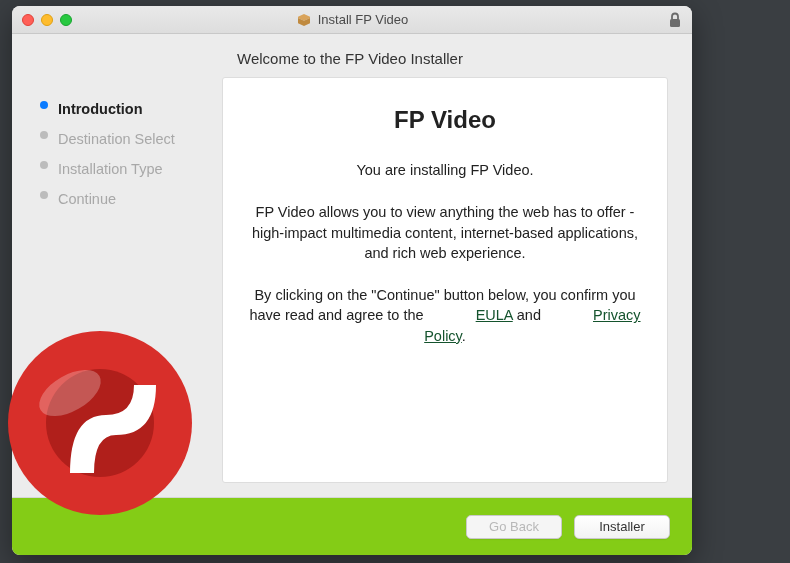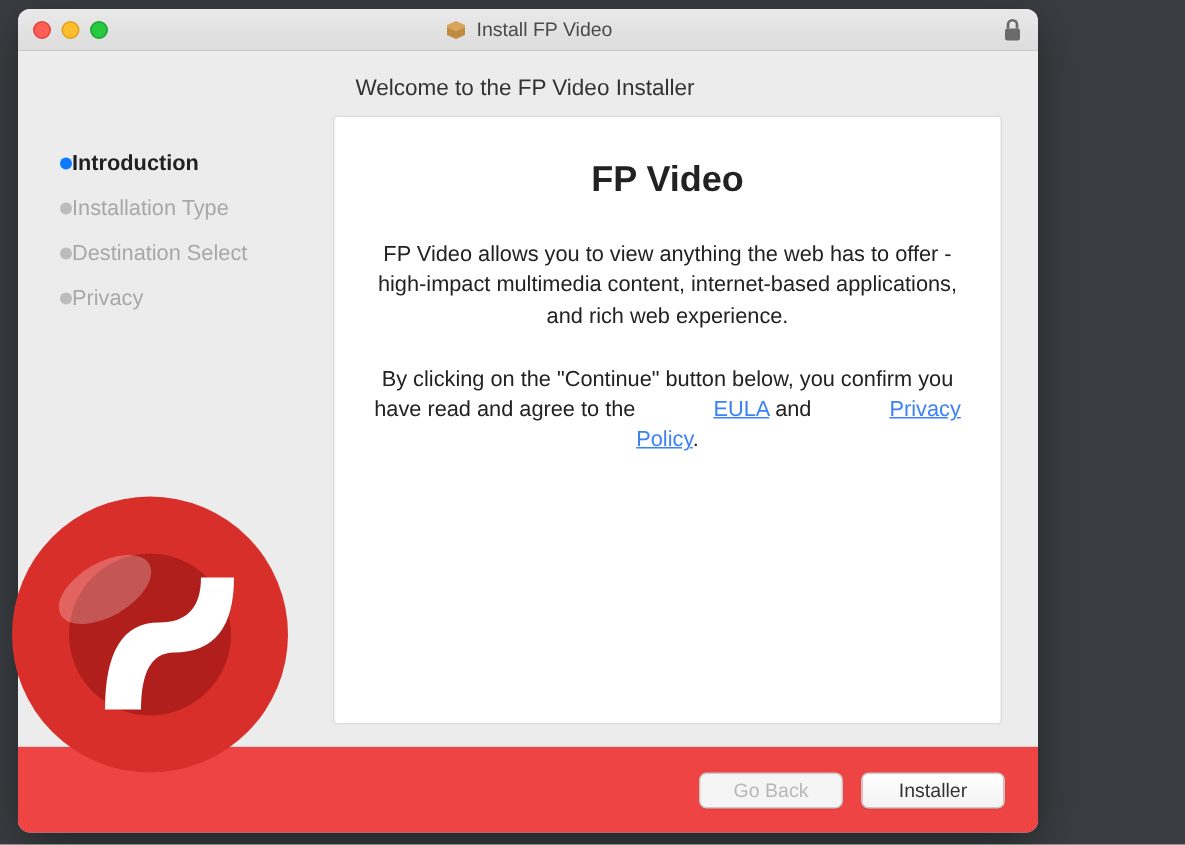--- a/index.html
+++ b/index.html
@@ -55,21 +55,22 @@
       color: #333;
     }
     .main { flex: 1; display: flex; }
     .sidebar {
       width: 210px;
       padding: 28px 10px 0 28px;
       position: relative;
     }
     .step {
       display: flex;
-      align-items: center;
+      align-items: flex-start;
+      gap: 10px;
       margin-bottom: 14px;
       font-size: 14.5px;
     }
     .bullet { width: 8px; height: 8px; border-radius: 50%; background: #bcbcbc; flex-shrink: 0; }
     .step.active .bullet { background: #0a7bff; }
     .step.active .label { font-weight: 700; color: #212121; }
     .step .label { color: #a8a8a8; }
     .flash-art {
       position: absolute;
       left: -12px; bottom: -26px;
@@ -82,25 +83,25 @@
       border-radius: 3px;
       margin: 4px 24px 14px 0;
       padding: 28px 16px 18px;
       text-align: center;
       font-size: 14.5px;
       color: #222;
       overflow: hidden;
     }
     .content-title { font-size: 24px; font-weight: 700; margin-bottom: 26px; }
     .content-panel p { margin-bottom: 22px; line-height: 1.4; }
-    .content-panel a { color: #3b82f6; text-decoration: underline; margin-left: 48px; }
+    .content-panel a { color: #14532d; text-decoration: underline; margin-left: 48px; }
     .footer {
       height: 58px;
       border-top: 1px solid #d6d6d6;
-      background: #ef4444;
+      background: #84cc16;
       display: flex;
       justify-content: flex-end;
       align-items: center;
       padding-right: 22px;
       gap: 12px;
       border-radius: 0 0 8px 8px;
     }
     .btn {
       min-width: 96px;
       height: 24px;
@@ -154,41 +155,42 @@
   <div class="body">
     <div class="headline">Welcome to the FP Video Installer</div>
     <div class="main">
       <div class="sidebar">
         <div class="step active">
           <div class="bullet"></div>
           <div class="label">Introduction</div>
         </div>
         <div class="step">
           <div class="bullet"></div>
+          <div class="label">Destination Select</div>
+        </div>
+        <div class="step">
+          <div class="bullet"></div>
           <div class="label">Installation Type</div>
         </div>
         <div class="step">
           <div class="bullet"></div>
-          <div class="label">Destination Select</div>
-        </div>
-        <div class="step">
-          <div class="bullet"></div>
-          <div class="label">Privacy</div>
+          <div class="label">Continue</div>
         </div>
 
         <svg class="flash-art" viewBox="0 0 200 200">
           <circle cx="100" cy="100" r="92" fill="#d82f2a"></circle>
           <circle cx="100" cy="100" r="54" fill="#b01f1b"></circle>
           <path d="M70 150 Q70 92 106 92 Q134 92 134 62 L156 62 Q156 112 116 112 Q94 112 94 150 Z" fill="#fff"></path>
           <ellipse cx="70" cy="70" rx="34" ry="18" fill="rgba(255,255,255,0.25)" transform="rotate(-30 70 70)"></ellipse>
         </svg>
       </div>
 
       <div class="content-panel">
         <div class="content-title">FP Video</div>
+        <p>You are installing FP Video.</p>
         <p>FP Video allows you to view anything the web has to offer - high-impact multimedia content, internet-based applications, and rich web experience.</p>
         <p>
           <span>By clicking on the "Continue" button below, you confirm you have read and agree to the </span><a href="#">EULA</a><span> and </span><a href="#">Privacy Policy</a><span>.</span>
         </p>
       </div>
     </div>
 
     <div class="footer">
       <button class="btn" disabled="">Go Back</button>
       <button class="btn">Installer</button>

